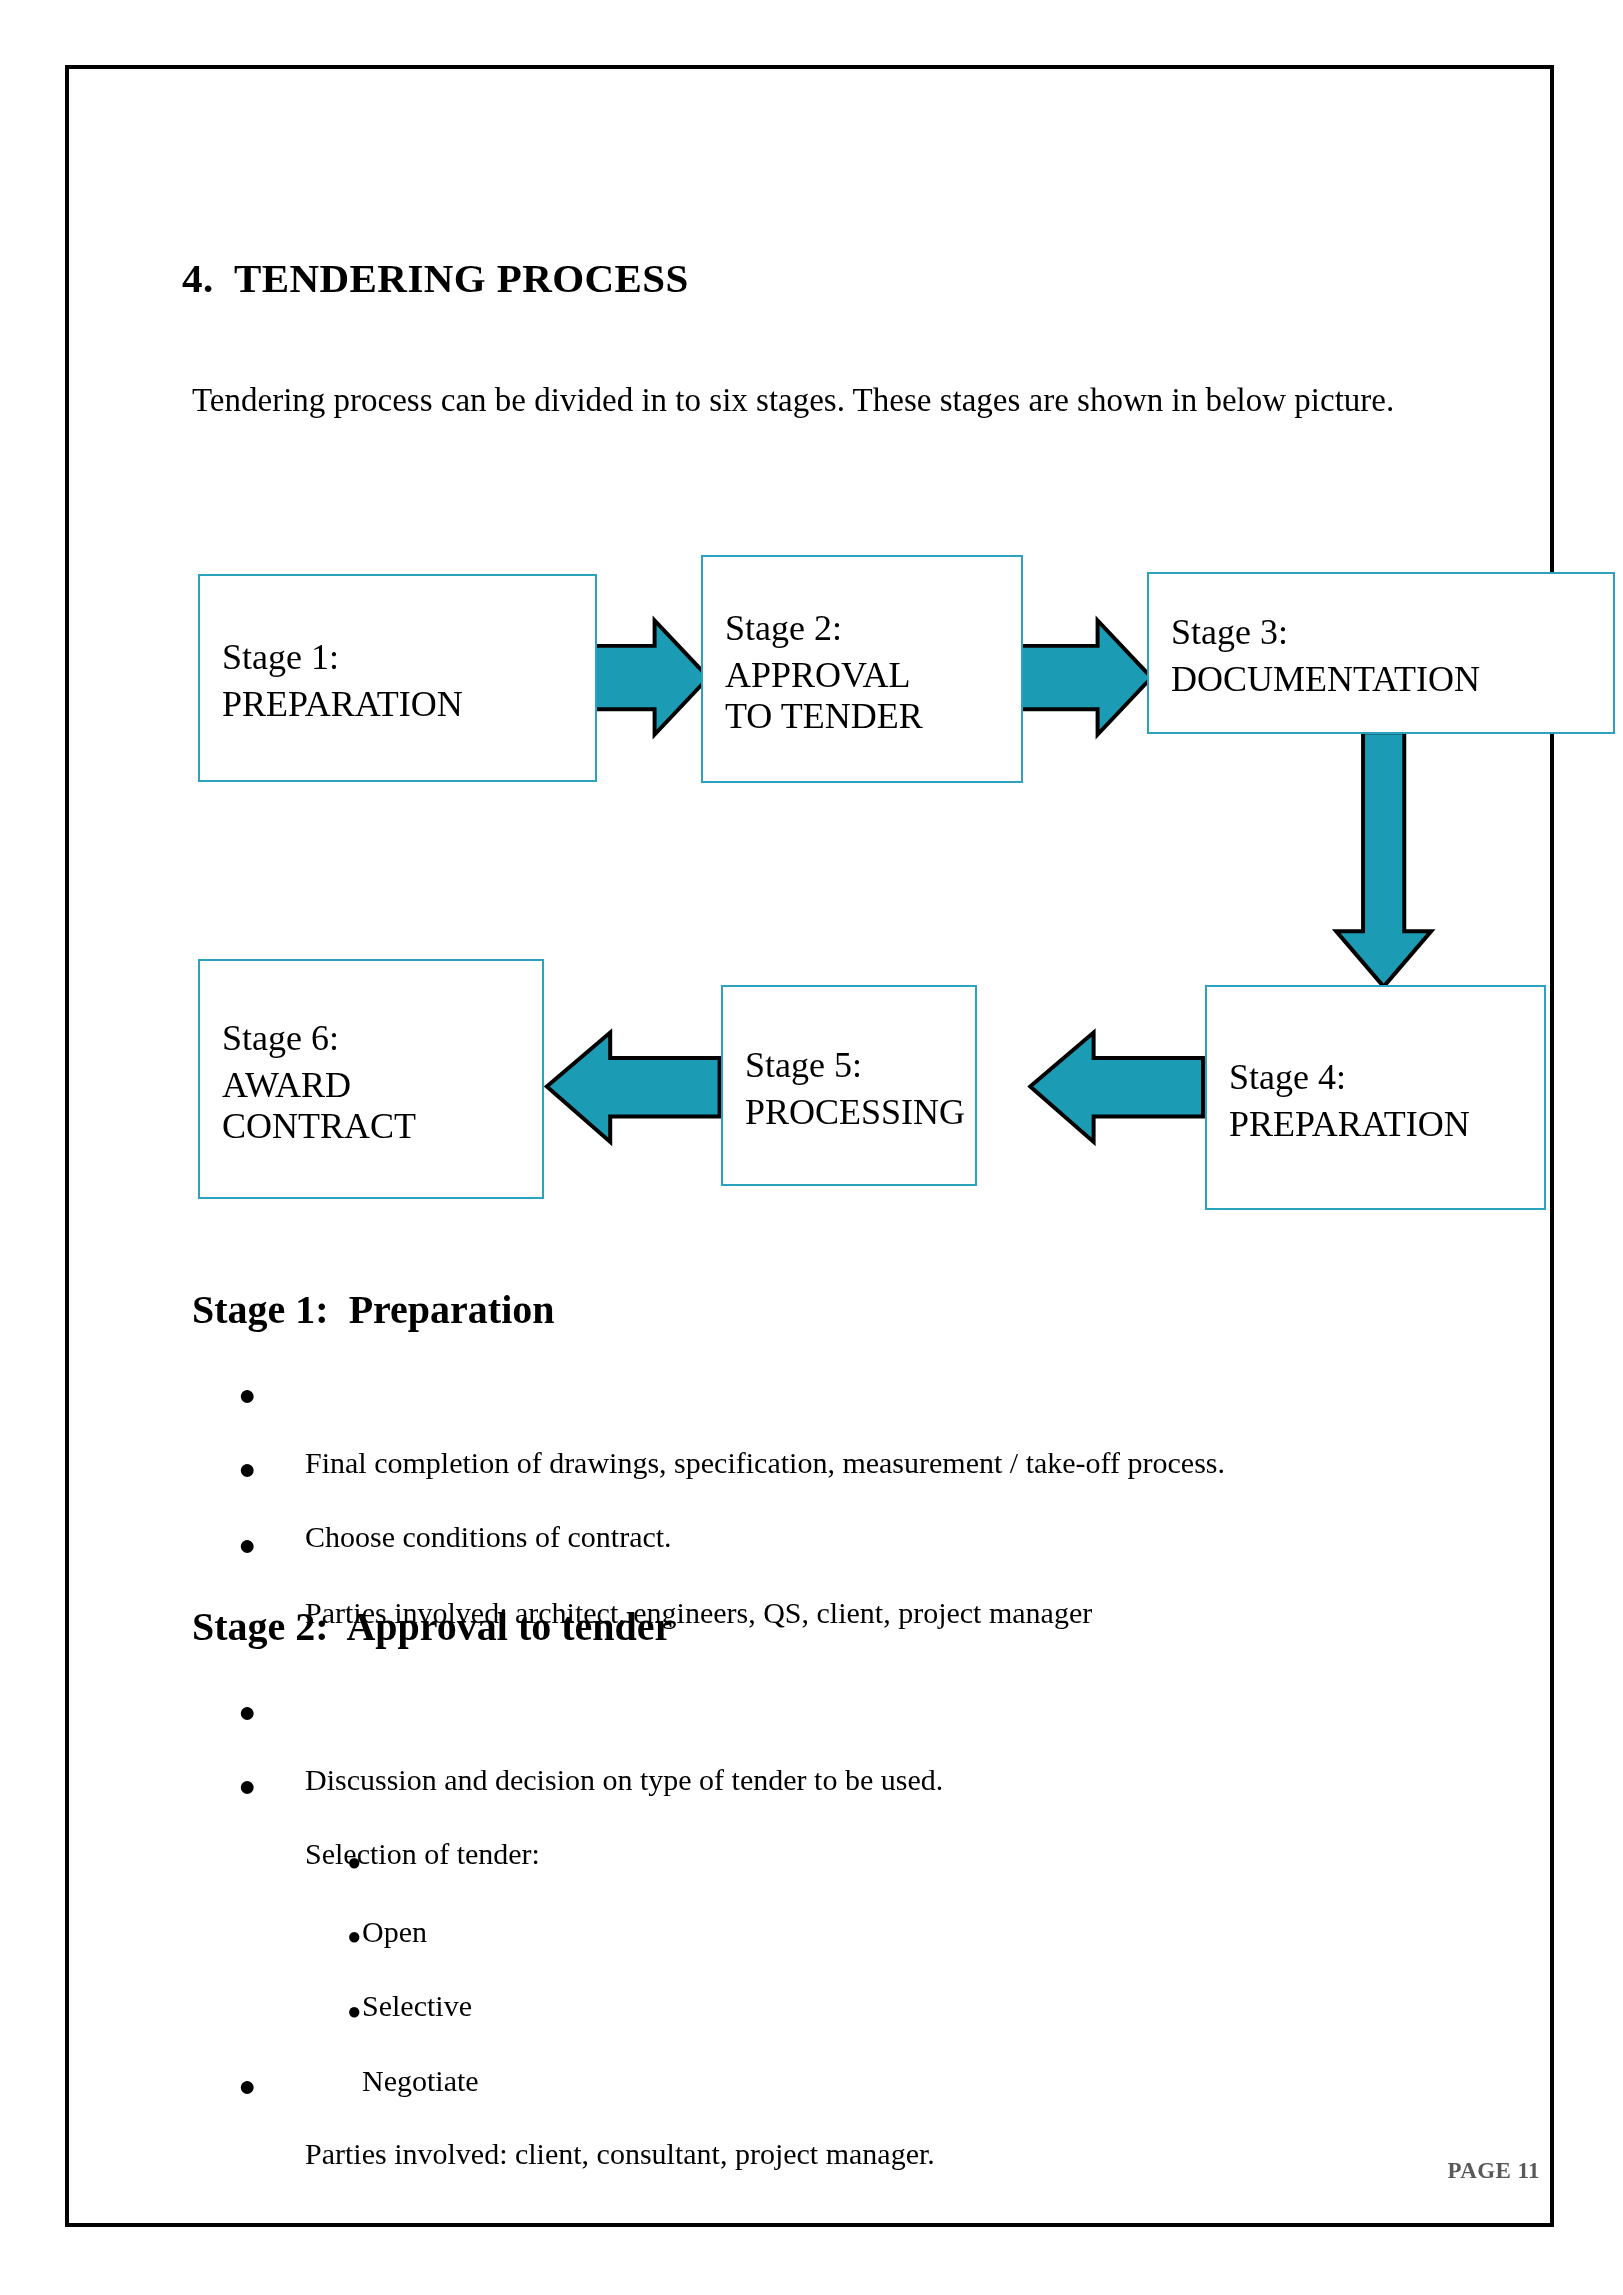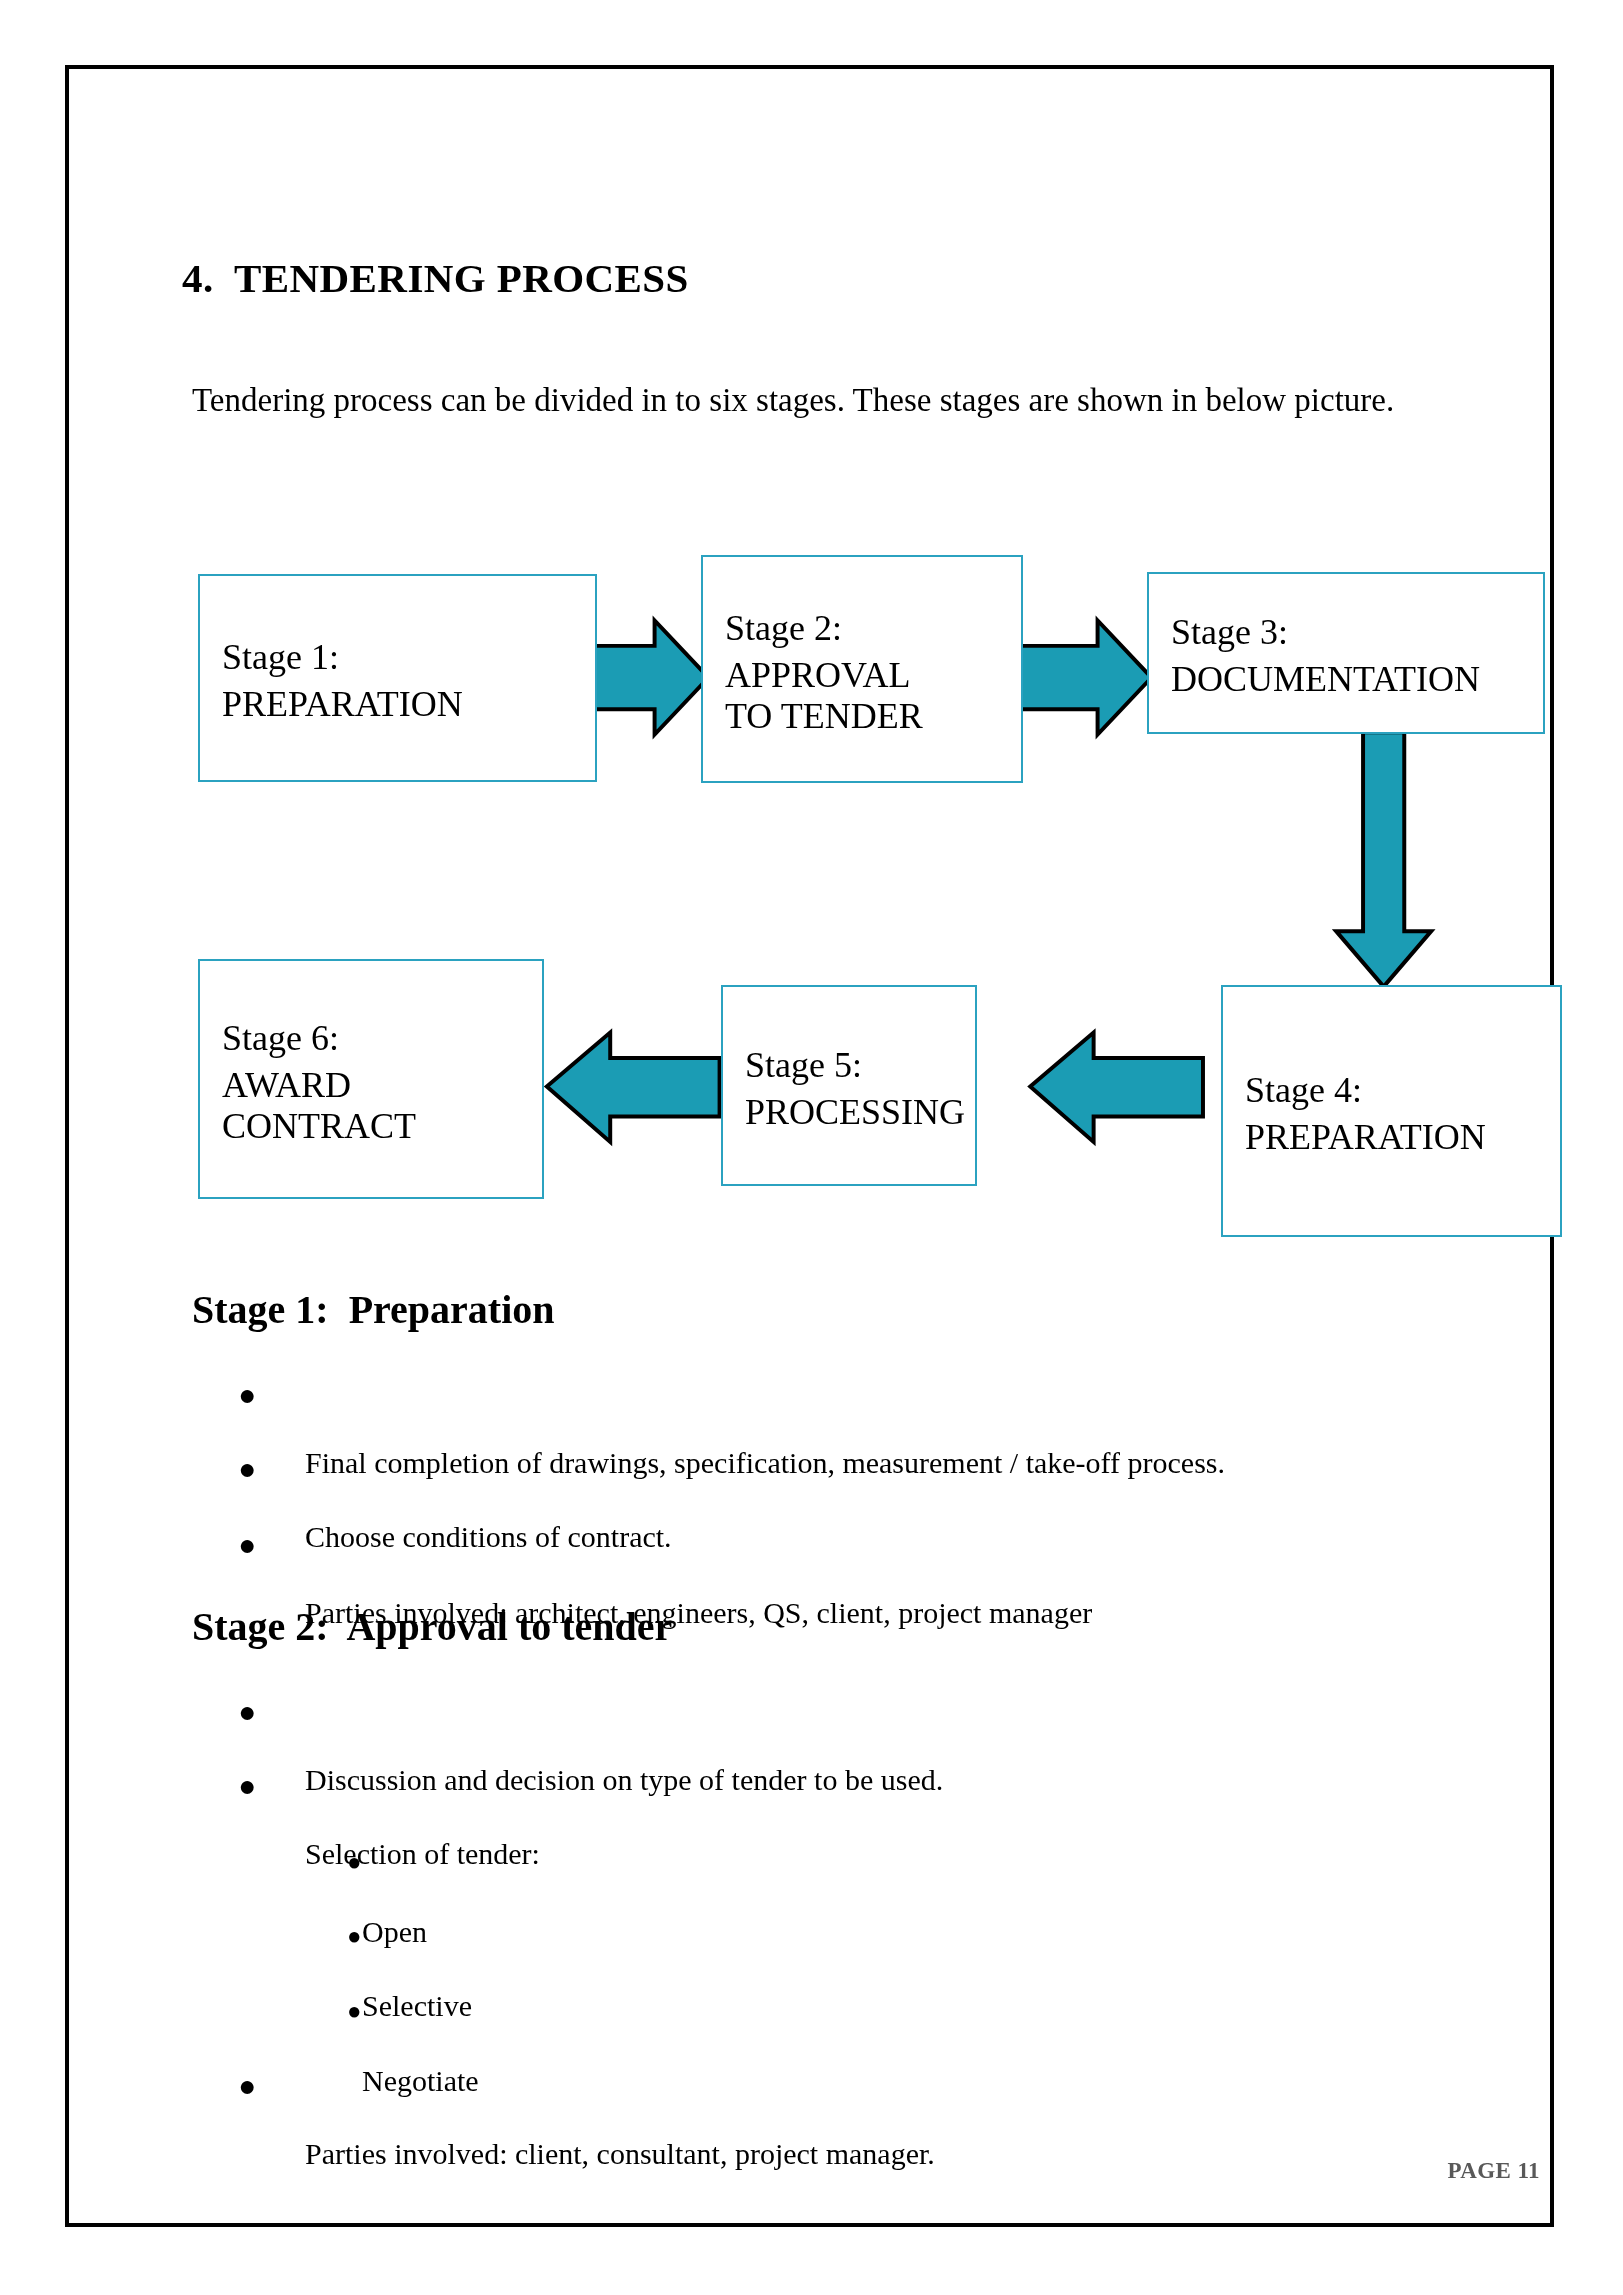--- a/index.html
+++ b/index.html
@@ -78,22 +78,22 @@
   .flow-box .stage-name {
     font-size: 36px;
     line-height: 1.15;
     color: #000;
     white-space: pre-line;
   }
 
   
   #box-stage-1 { left: 198px; top: 574px;  width: 399px; height: 208px; }
   #box-stage-2 { left: 701px; top: 555px;  width: 322px; height: 228px; }
-  #box-stage-3 { left: 1147px;top: 572px;  width: 398px; height: 162px; }
-  #box-stage-4 { left: 1205px;top: 985px; width: 341px; height: 252px; margin-left: 16px; }
+  #box-stage-3 { left: 1147px;top: 572px;  width: 468px; height: 162px; }
+  #box-stage-4 { left: 1205px;top: 985px; width: 341px; height: 225px; }
   #box-stage-5 { left: 721px; top: 985px; width: 256px; height: 201px; }
   #box-stage-6 { left: 198px; top: 959px; width: 346px; height: 240px; }
 
   
   .section-heading {
     position: absolute;
     left: 192px;
     font-size: 40px;
     font-weight: bold;
     white-space: pre;

